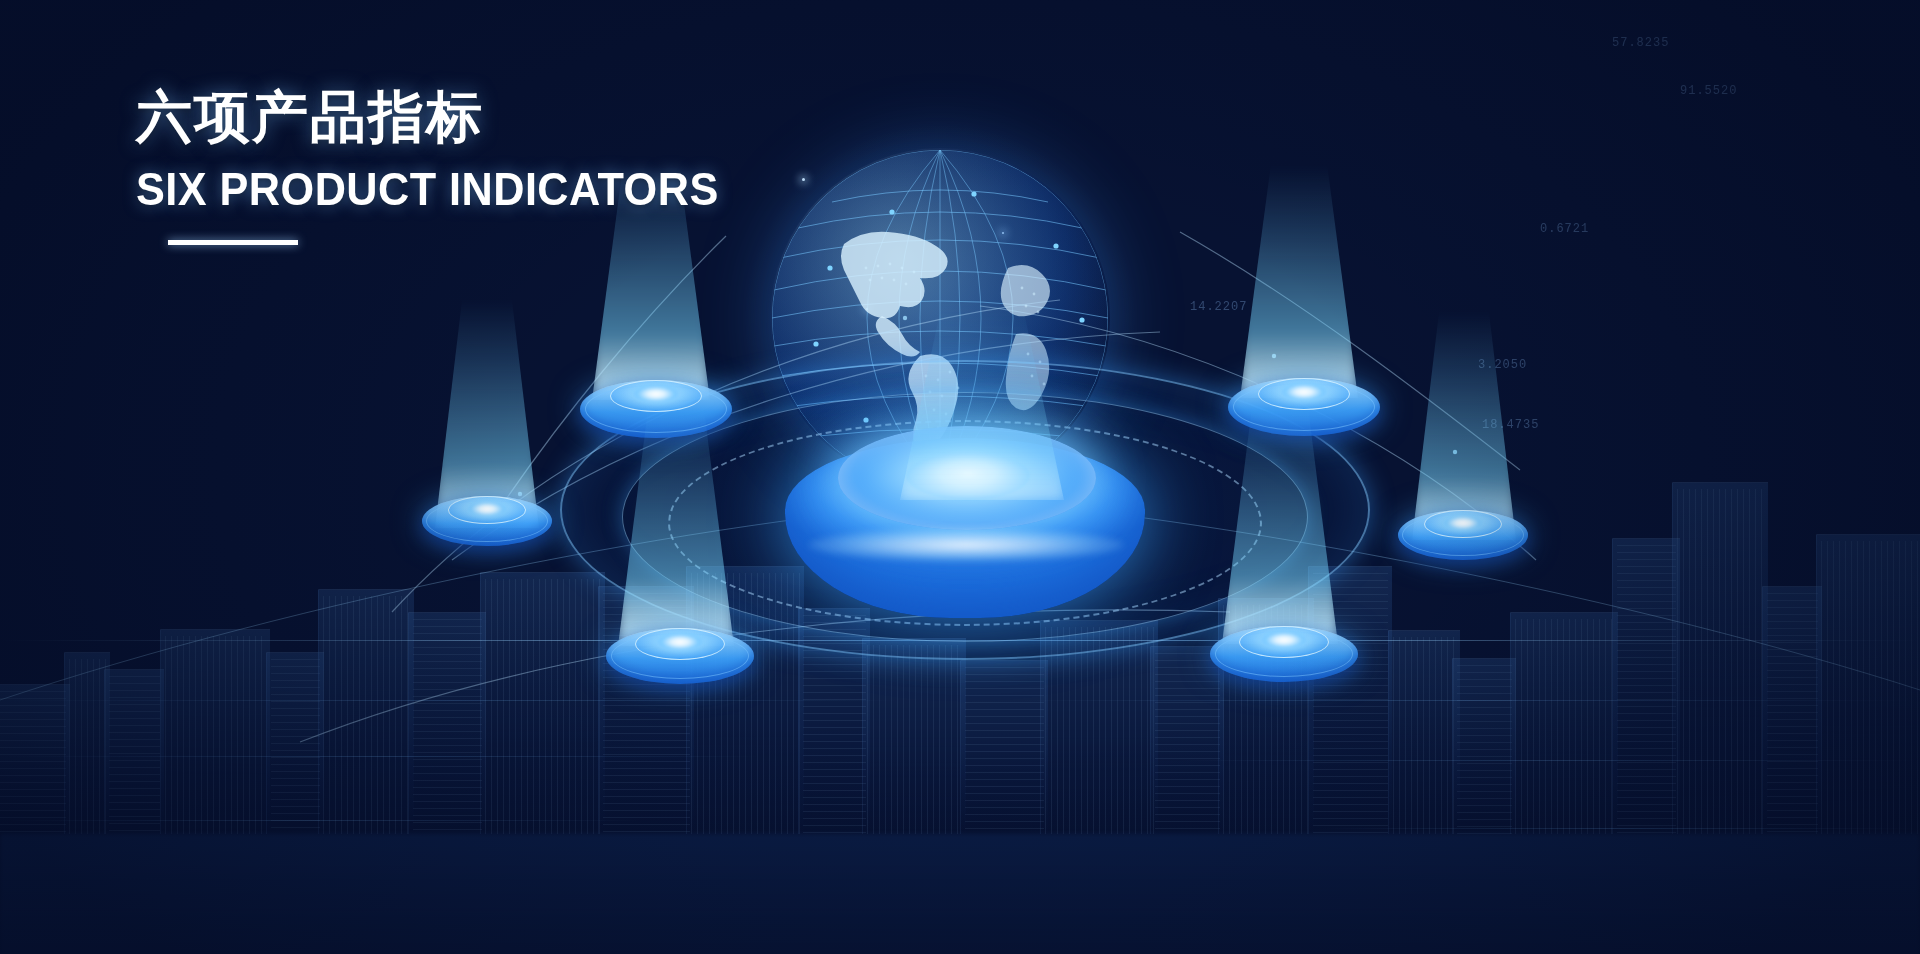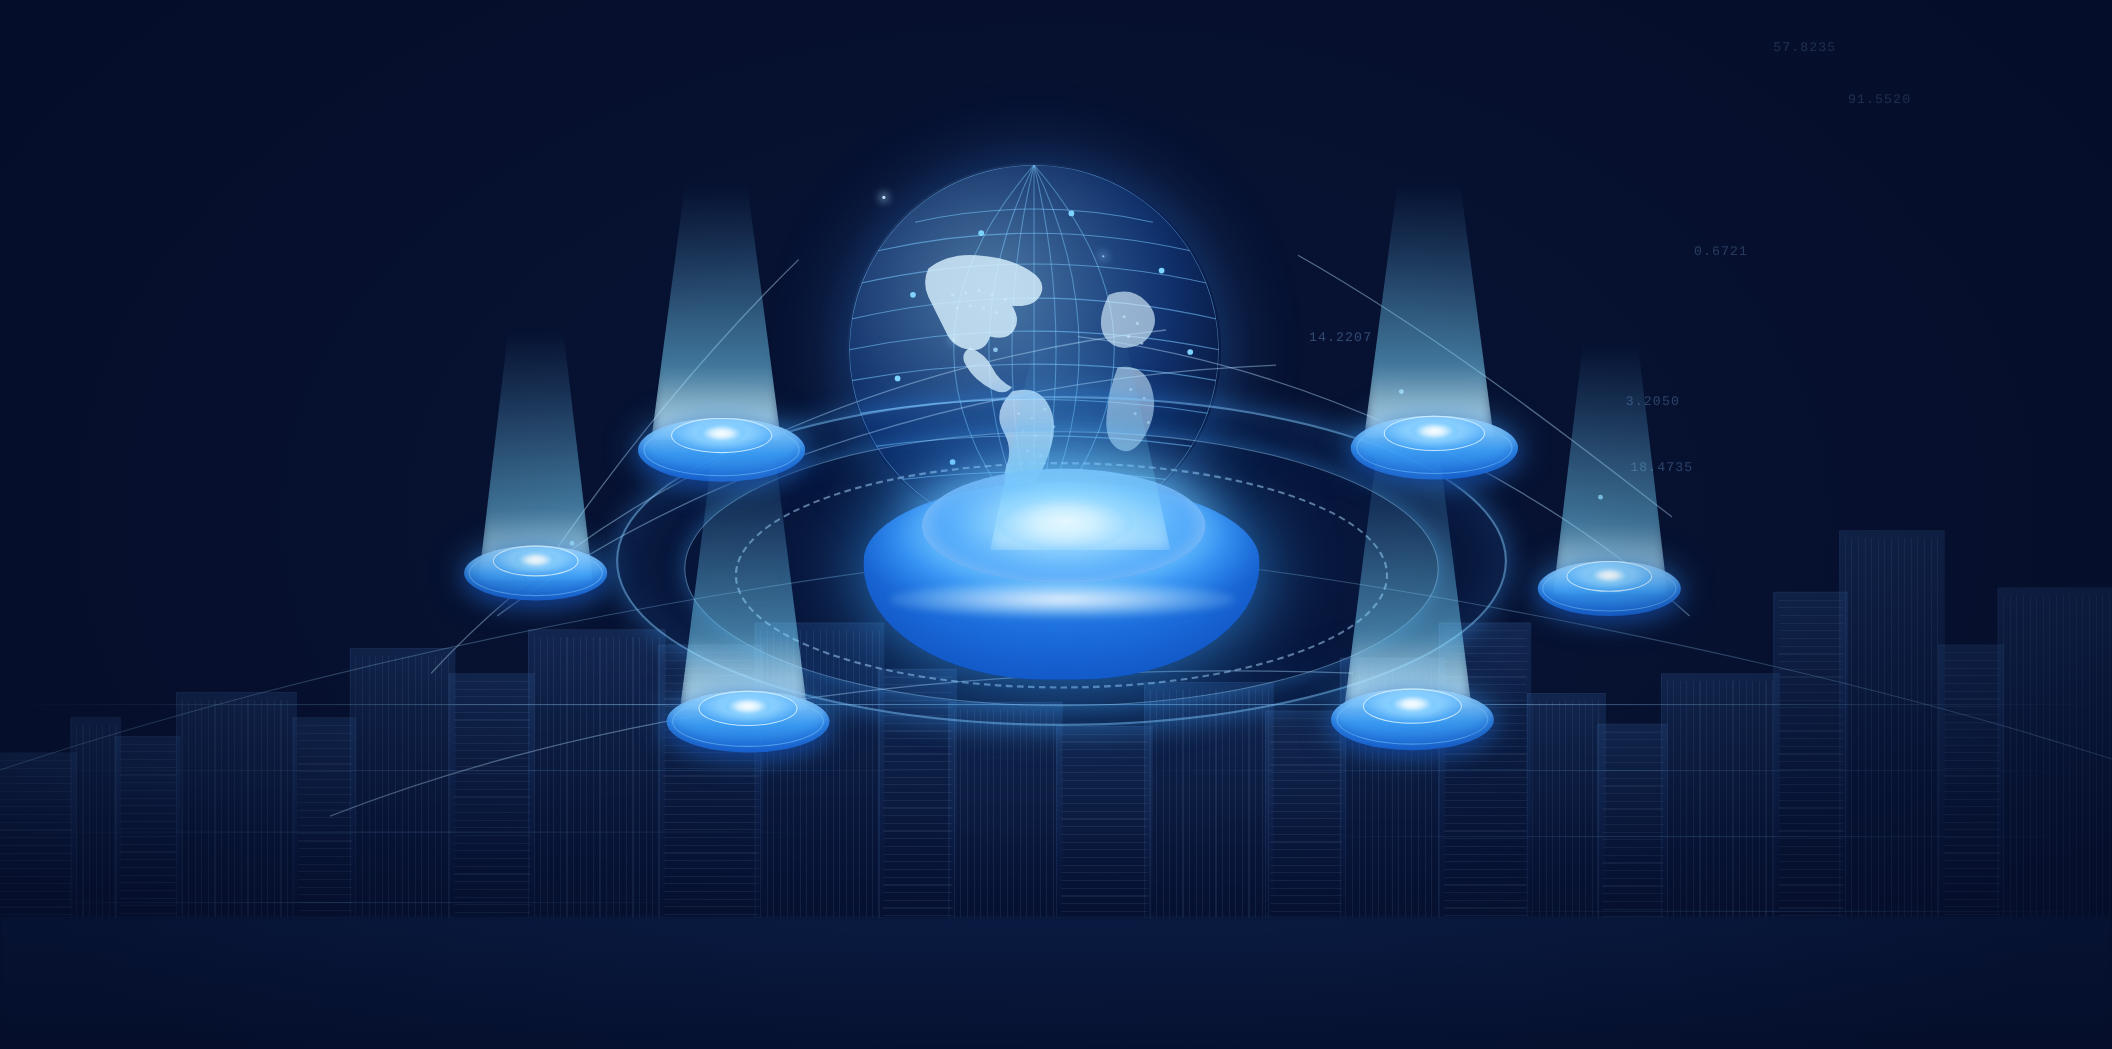--- a/index.html
+++ b/index.html
@@ -360,14 +360,19 @@
     <div class="disc" style="width:130px; height:50px; top:8px;"></div>
     <div class="disc-rim" style="left:4px; top:12px; width:122px; height:42px;"></div>
     <div class="disc-in" style="left:26px; top:8px; width:78px; height:28px;"></div>
     <div class="hotspot" style="left:44px; top:12px; width:42px; height:18px;"></div>
   </div>
 
   <div class="beam" style="left:900px; top:300px; width:164px; height:200px; opacity:.55;"></div>
 
   <div class="vignette"></div>
 
+  <div class="title-block">
+    <div class="t-cn">六项产品指标</div>
+    <div class="t-en">SIX PRODUCT INDICATORS</div>
+    <div class="t-rule"></div>
+  </div>
 
 </div>
 
 </body></html>

